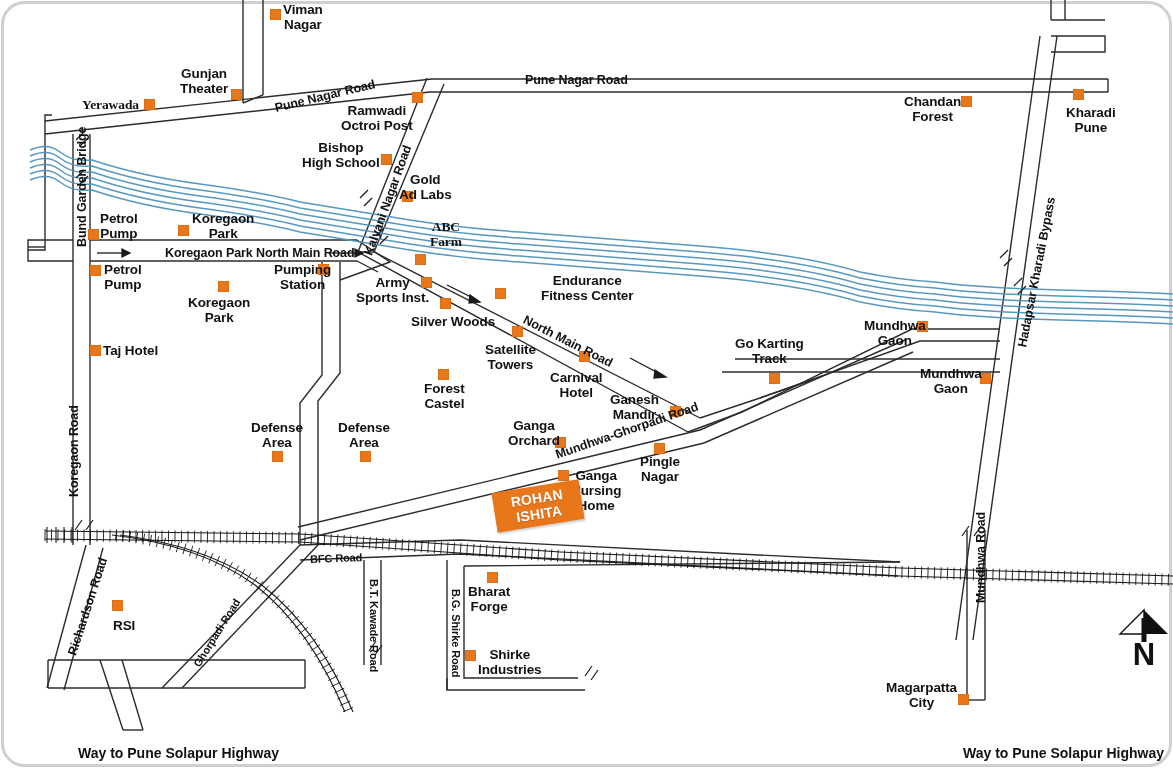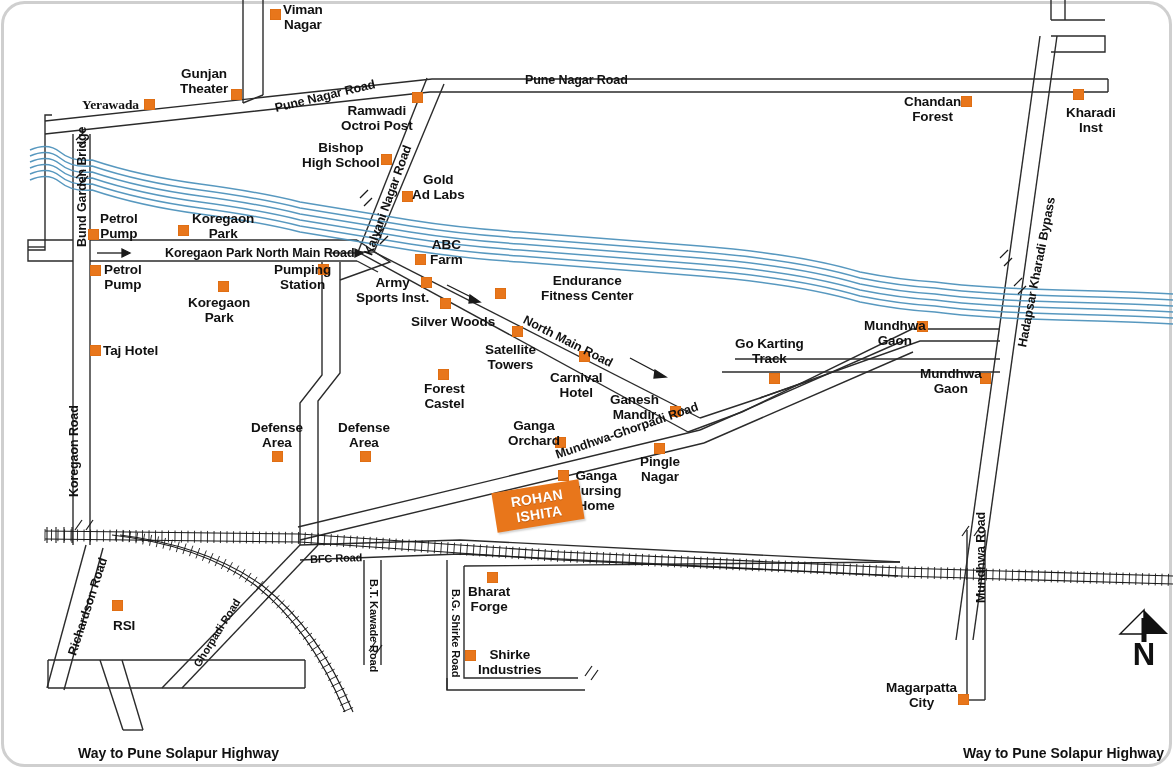--- a/index.html
+++ b/index.html
@@ -542,31 +542,31 @@
   <div id="places">
       <div class="place ta-l" style="left: 283px; top: 2px;">Viman
 Nagar</div>
       <div class="place ta-l" style="left: 180px; top: 66px;">Gunjan
 Theater</div>
       <div class="place ta-l" style="left: 82px; top: 97px; font-family: Liberation Serif, serif;">Yerawada</div>
       <div class="place ta-l" style="left: 341px; top: 103px;">Ramwadi
 Octroi Post</div>
       <div class="place ta-l" style="left: 302px; top: 140px;">Bishop
 High School</div>
-      <div class="place ta-l" style="left: 412px; top: 172px;">Gold
+      <div class="place ta-l" style="left: 399px; top: 172px;">Gold
 Ad Labs</div>
       <div class="place ta-l" style="left: 904px; top: 94px;">Chandan
 Forest</div>
       <div class="place ta-l" style="left: 1066px; top: 105px;">Kharadi
-Inst</div>
+Pune</div>
       <div class="place ta-l" style="left: 100px; top: 211px;">Petrol
 Pump</div>
       <div class="place ta-l" style="left: 192px; top: 211px;">Koregaon
 Park</div>
-      <div class="place ta-l" style="left: 430px; top: 237px;">ABC
+      <div class="place ta-l" style="left: 430px; top: 219px; font-family: Liberation Serif, serif;">ABC
 Farm</div>
       <div class="place ta-l" style="left: 104px; top: 262px;">Petrol
 Pump</div>
       <div class="place ta-l" style="left: 274px; top: 262px;">Pumping
 Station</div>
       <div class="place ta-l" style="left: 188px; top: 295px;">Koregaon
 Park</div>
       <div class="place ta-l" style="left: 356px; top: 275px;">Army
 Sports Inst.</div>
       <div class="place ta-l" style="left: 506px; top: 273px; margin-left: 35px;">Endurance

